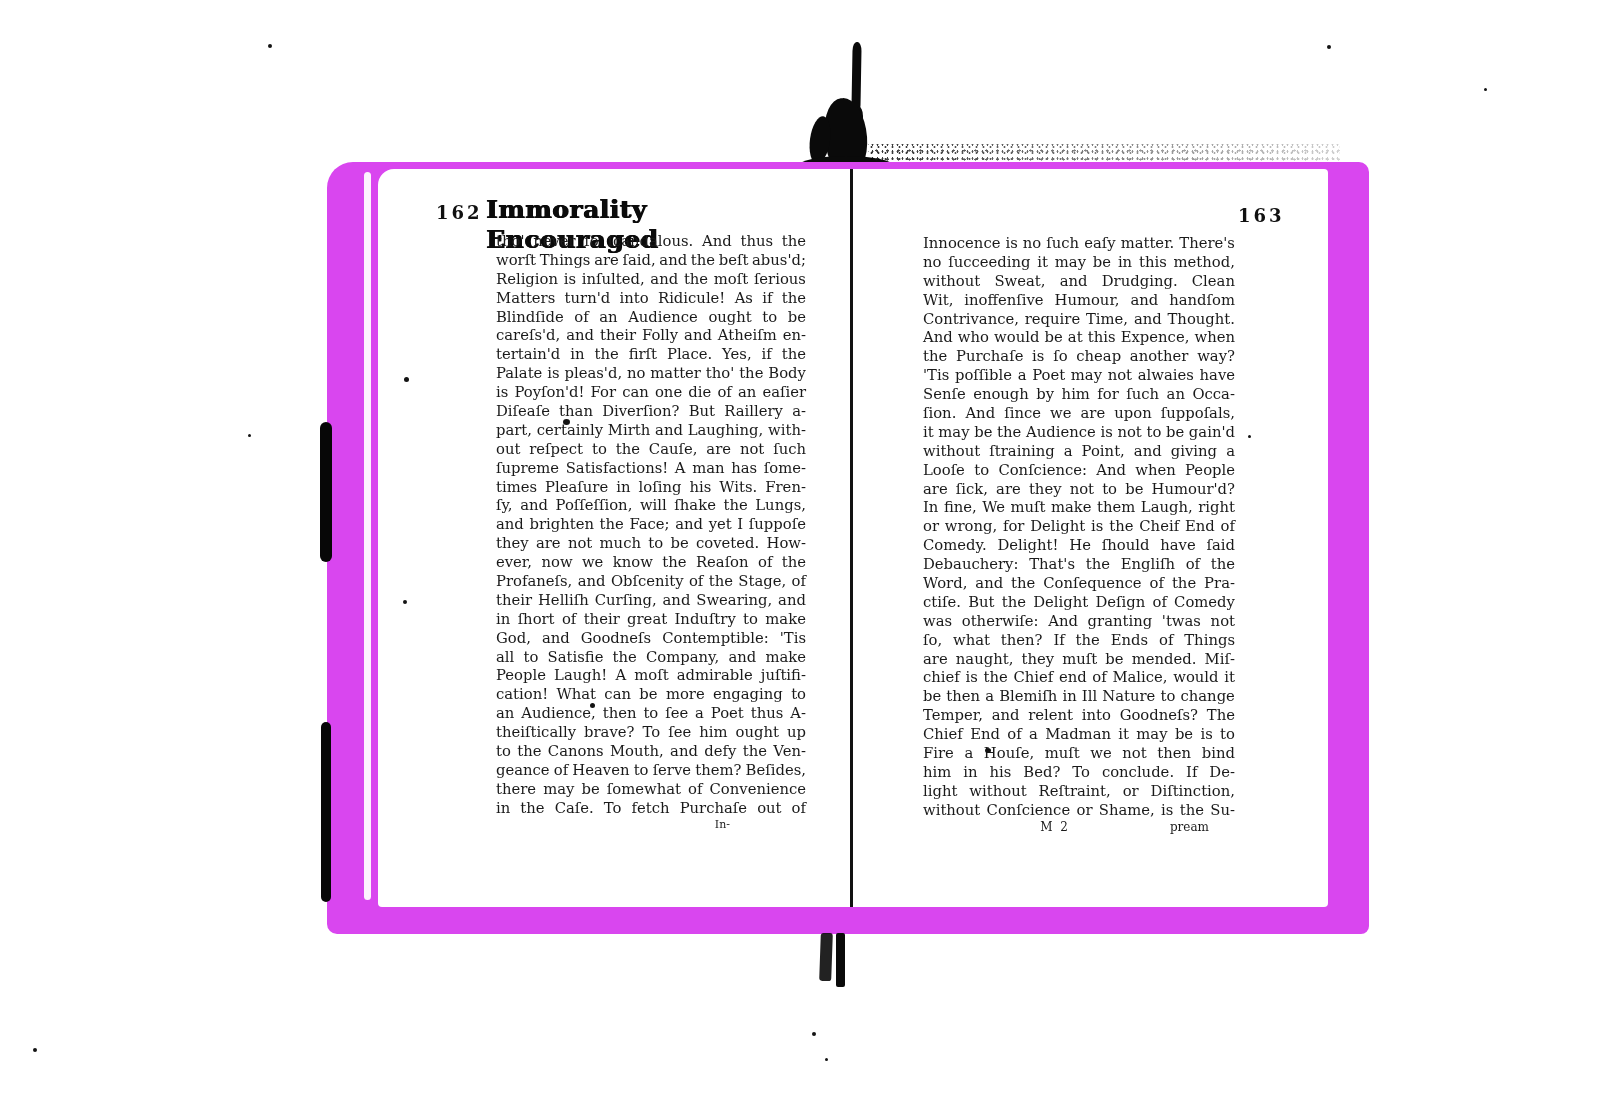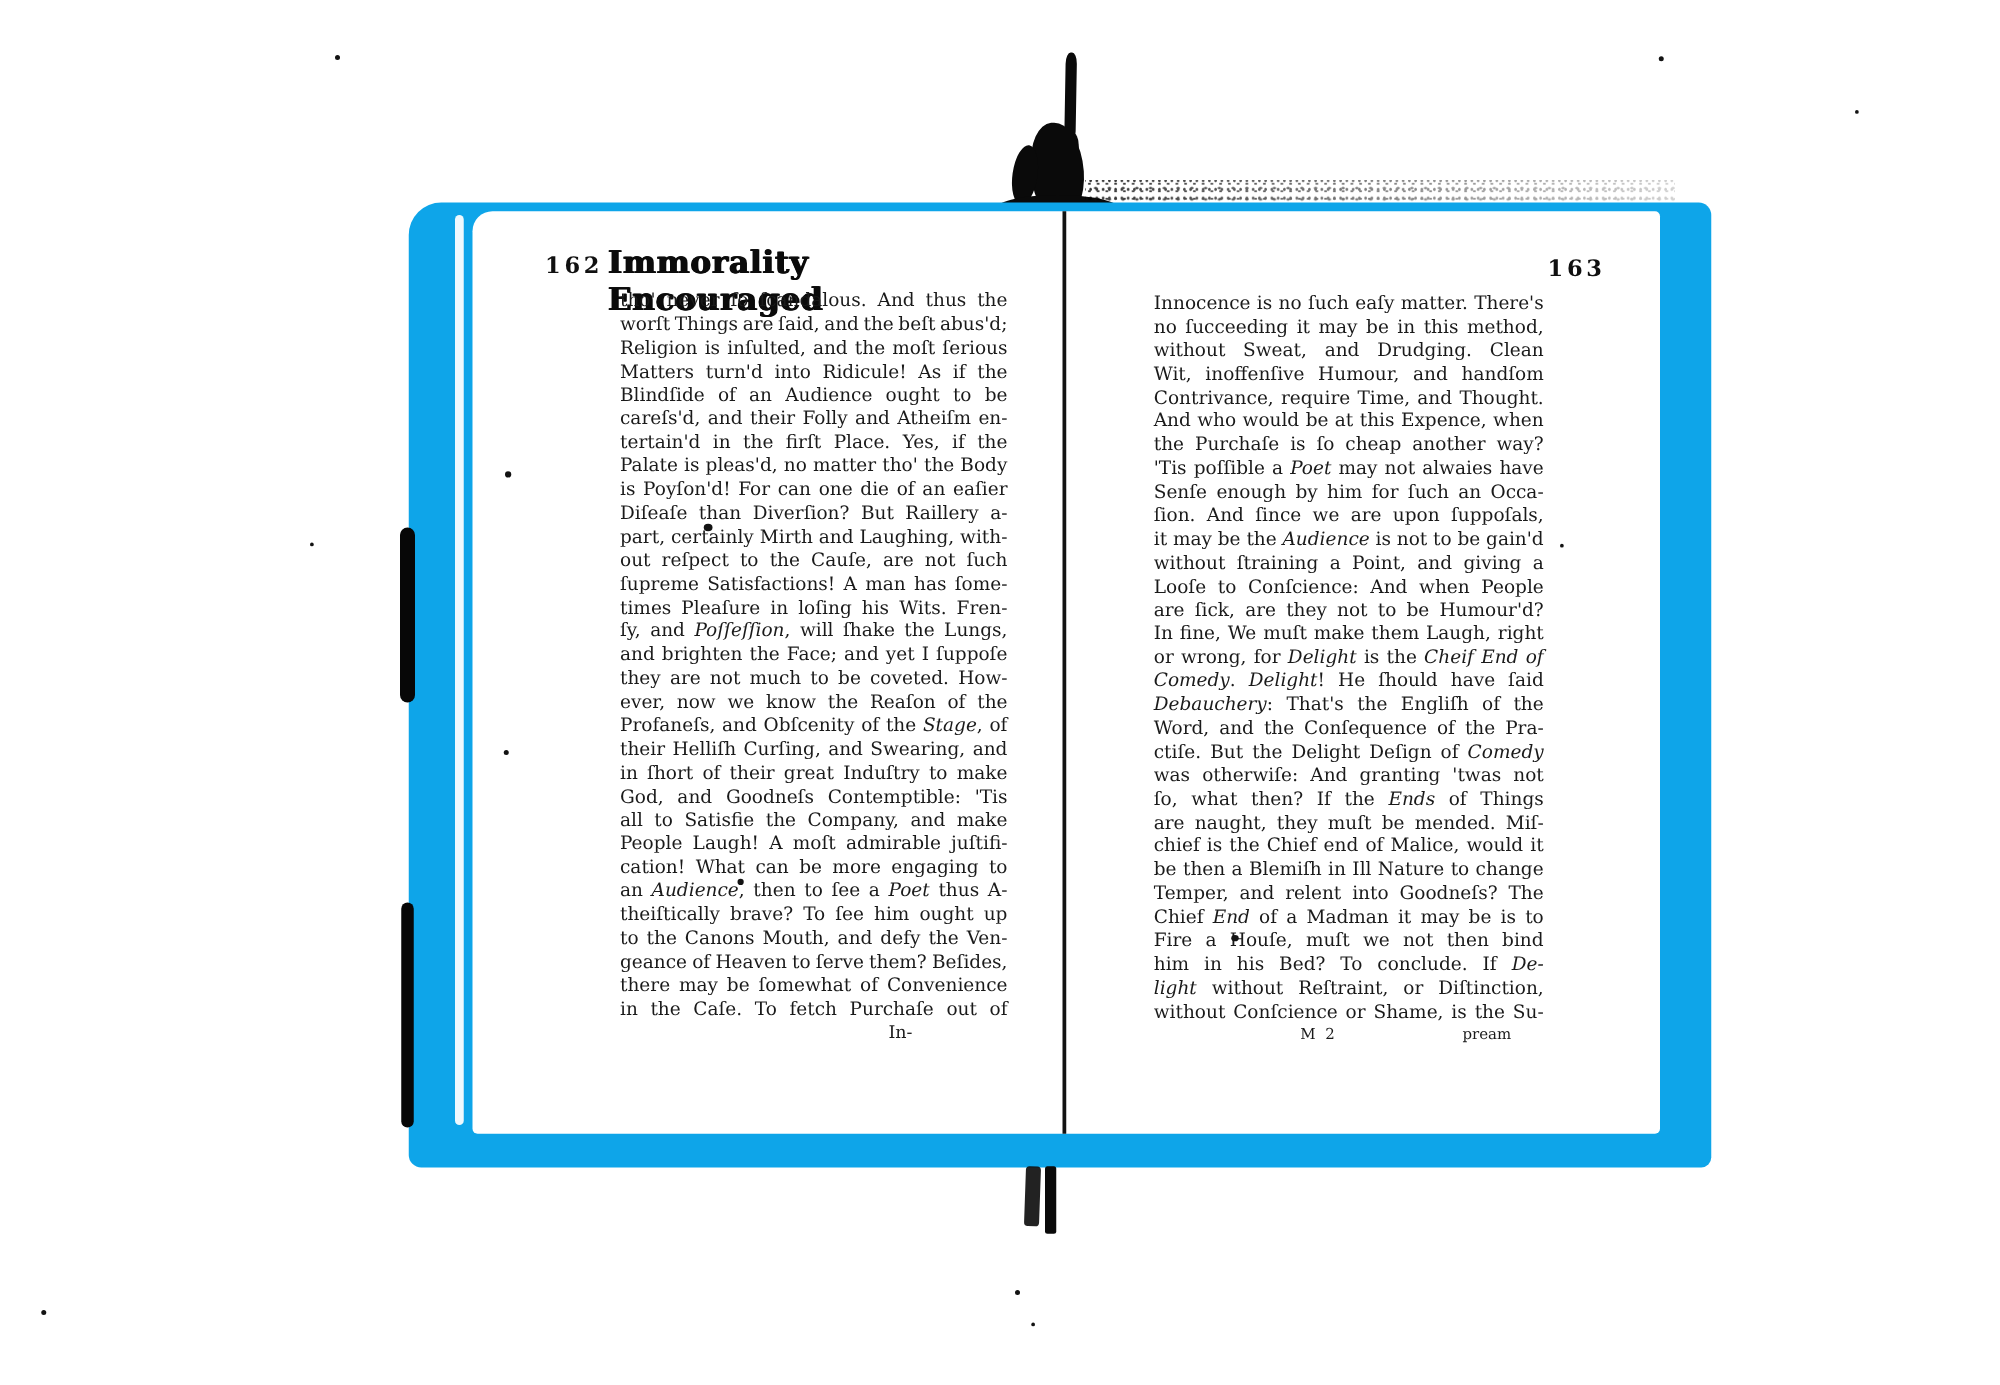--- a/index.html
+++ b/index.html
@@ -1,21 +1,21 @@
 <!DOCTYPE html>
 <html><head>
 <meta charset="utf-8">
 <style>
   html,body{margin:0;padding:0;}
   body{width:1600px;height:1108px;background:#ffffff;position:relative;overflow:hidden;
        font-family:"DejaVu Serif", serif;color:#161616;}
 
   
   .book{position:absolute;left:327px;top:162px;width:1042px;height:772px;
-        background:#0ea5e9;border-radius:26px 10px 8px 10px;}
+        background:#d946ef;border-radius:26px 10px 8px 10px;}
   .edge-bump{position:absolute;background:#070707;}
   .left-sliver{position:absolute;left:37px;top:10px;height:728px;width:7px;
         background:#ffffff;opacity:.93;border-radius:4px;}
   .page-area{position:absolute;left:51px;top:7px;width:950px;height:738px;
         background:#ffffff;border-radius:16px 4px 4px 4px;}
   .spine{position:absolute;left:472px;top:0;height:100%;width:3px;background:#121212;}
 
   
   .running-title{position:absolute;font-weight:bold;font-size:25px;line-height:30px;
         color:#0b0b0b;text-align:left;letter-spacing:0.5px;
@@ -25,25 +25,25 @@
   .page-number{position:absolute;font-size:18px;letter-spacing:3px;color:#101010;font-weight:bold;}
   .num-left{left:58px;top:33px;}
   .num-right{left:860px;top:36px;text-align:center;}
 
   
   .text-col{position:absolute;font-size:14.8px;color:#1a1a1a;}
   .col-left{left:118px;top:63px;width:310px;}
   .col-right{left:521px;top:65px;width:312px;margin-left:24px;}
   .tline{display:flex;justify-content:space-between;height:18.9px;overflow:visible;}
   .tline span{white-space:pre;}
-  .tline .it{font-style:italic;}
+  .tline .it{}
 
   
   .catchline-left{position:absolute;left:118px;top:649px;width:234px;text-align:right;
-        font-size:14px;color:#1a1a1a;}
+        font-size:11px;color:#1a1a1a;}
   .footer-right{position:absolute;left:521px;top:651px;width:312px;height:20px;font-size:12px;color:#1a1a1a;}
   .sig{position:absolute;left:50%;transform:translateX(-50%);letter-spacing:2px;}
   .catch-r{position:absolute;right:2px;}
 
   
   .ink{position:absolute;background:#0a0a0a;}
   .blot-streak1{left:852px;top:42px;width:9px;height:72px;border-radius:4px/9px;transform:rotate(1deg);}
   .blot-streak2{left:849px;top:106px;width:14px;height:64px;border-radius:5px/10px;}
   .blot-main{left:825px;top:98px;width:42px;height:78px;border-radius:46% 54% 50% 50%;transform:rotate(-4deg);}
   .blot-side{left:810px;top:116px;width:20px;height:48px;border-radius:50%;transform:rotate(8deg);}

